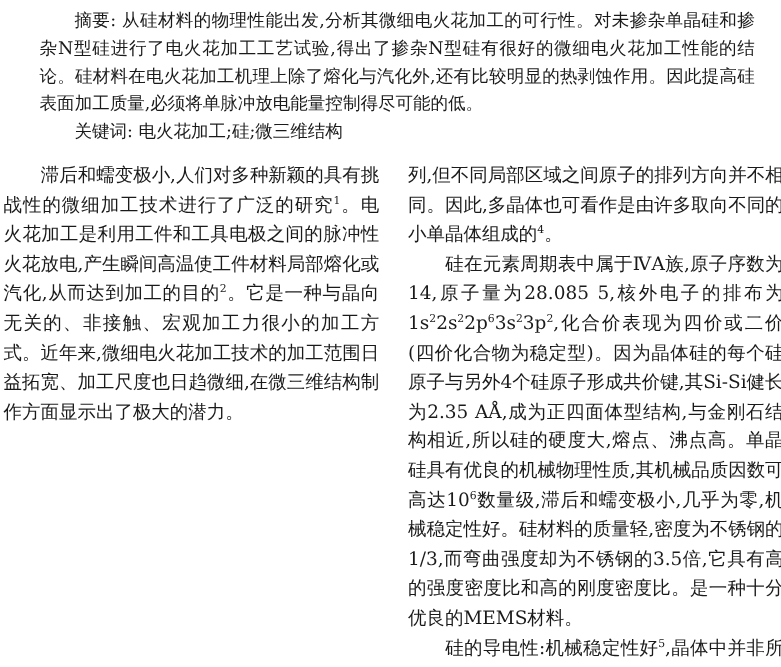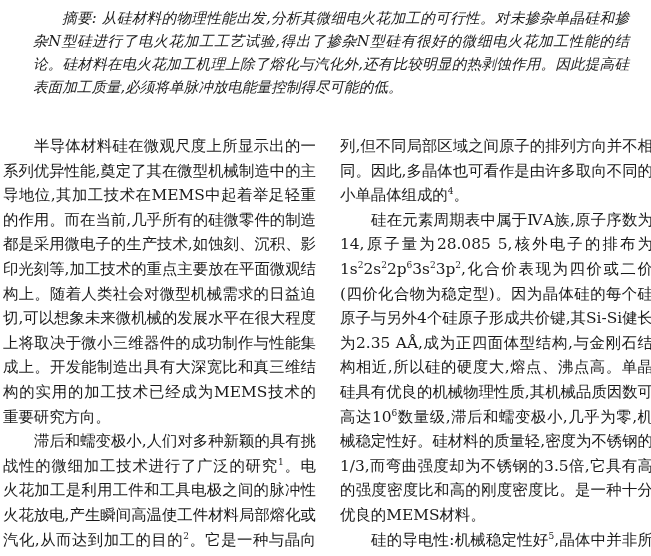--- a/index.html
+++ b/index.html
@@ -1,36 +1,36 @@
 <!DOCTYPE html>
 <html><head>
 <meta charset="utf-8">
 <style>
   html, body { margin:0; padding:0; background:#ffffff; }
   body { width:651px; height:556px; overflow:hidden; position:relative;
          font-family: "DejaVu Serif", "Liberation Serif", serif; color:#1a1a1a; }
-  .abstract { position:absolute; left:33px; top:6px; width:596px; font-size:14.6px; line-height:23px; text-align:justify;font-style:italic; }
+  .abstract { position:absolute; left:33px; top:6px; width:596px; font-size:14.6px; line-height:23px; text-align:justify; }
   .abstract p { margin:0; }
   .indent { text-indent:29px; }
   .col { position:absolute; top:134px; width:313px; font-size:15.4px; line-height:24.6px; text-align:justify; }
   .col p { margin:0; }
   .col .pi { text-indent:31px; }
   #col1 { left:3px; }
   #col2 { left:340px; }
   sup { font-size:9px; vertical-align:6px; line-height:0; }
 </style>
 </head>
 <body>
 
 <div class="abstract">
   <p class="indent"><span>摘要:</span> <span>从硅材料的物理性能出发,分析其微细电火花加工的可行性。对未掺杂单晶硅和掺杂N型硅进行了电火花加工工艺试验,得出了掺杂N型硅有很好的微细电火花加工性能的结论。硅材料在电火花加工机理上除了熔化与汽化外,还有比较明显的热剥蚀作用。因此提高硅表面加工质量,必须将单脉冲放电能量控制得尽可能的低。</span></p>
+  <p class="indent"><span>关键词:</span> <span>电火花加工;硅;微三维结构</span></p>
 </div>
 
 <div class="col" id="col1">
-  <p class="pi">半导体材料硅在微观尺度上所显示出的一系列优异性能,奠定了其在微型机械制造中的主导地位,其加工技术在MEMS中起着举足轻重的作用。而在当前,几乎所有的硅微零件的制造都是采用微电子的生产技术,如蚀刻、沉积、影印光刻等,加工技术的重点主要放在平面微观结构上。随着人类社会对微型机械需求的日益迫切,可以想象未来微机械的发展水平在很大程度上将取决于微小三维器件的成功制作与性能集成上。开发能制造出具有大深宽比和真三维结构的实用的加工技术已经成为MEMS技术的重要研究方向。</p>
   <p class="pi"><span>滞后和蠕变极小,人们对多种新颖的具有挑战性的微细加工技术进行了广泛的研究</span><sup>1</sup><span>。电火花加工是利用工件和工具电极之间的脉冲性火花放电,产生瞬间高温使工件材料局部熔化或汽化,从而达到加工的目的</span><sup>2</sup><span>。它是一种与晶向无关的、非接触、宏观加工力很小的加工方式。近年来,微细电火花加工技术的加工范围日益拓宽、加工尺度也日趋微细,在微三维结构制作方面显示出了极大的潜力。</span></p>
 
 </div>
 
 <div class="col" id="col2">
   <p><span>列,但不同局部区域之间原子的排列方向并不相同。因此,多晶体也可看作是由许多取向不同的小单晶体组成的</span><sup>4</sup><span>。</span></p>
   <p class="pi"><span>硅在元素周期表中属于ⅣA族,原子序数为14,原子量为28.085 5,核外电子的排布为1s</span><sup>2</sup><span>2s</span><sup>2</sup><span>2p</span><sup>6</sup><span>3s</span><sup>2</sup><span>3p</span><sup>2</sup><span>,化合价表现为四价或二价(四价化合物为稳定型)。因为晶体硅的每个硅原子与另外4个硅原子形成共价键,其Si-Si健长为2.35 AÅ,成为正四面体型结构,与金刚石结构相近,所以硅的硬度大,熔点、沸点高。单晶硅具有优良的机械物理性质,其机械品质因数可高达10</span><sup>6</sup><span>数量级,滞后和蠕变极小,几乎为零,机械稳定性好。硅材料的质量轻,密度为不锈钢的1/3,而弯曲强度却为不锈钢的3.5倍,它具有高的强度密度比和高的刚度密度比。是一种十分优良的MEMS材料。</span></p>
   <p class="pi"><span>硅的导电性:机械稳定性好</span><sup>5</sup><span>,晶体中并非所有电子或价电子参与导电,而只有导带中的电子或价带顶部的空穴才能参与导电。由于半导体禁带宽度小于2 ev,电子和空穴浓度都很低,因此半导体电阻率非常高,在室温状态(300 K)硅的电阻率为</span></p>
 </div>
 

